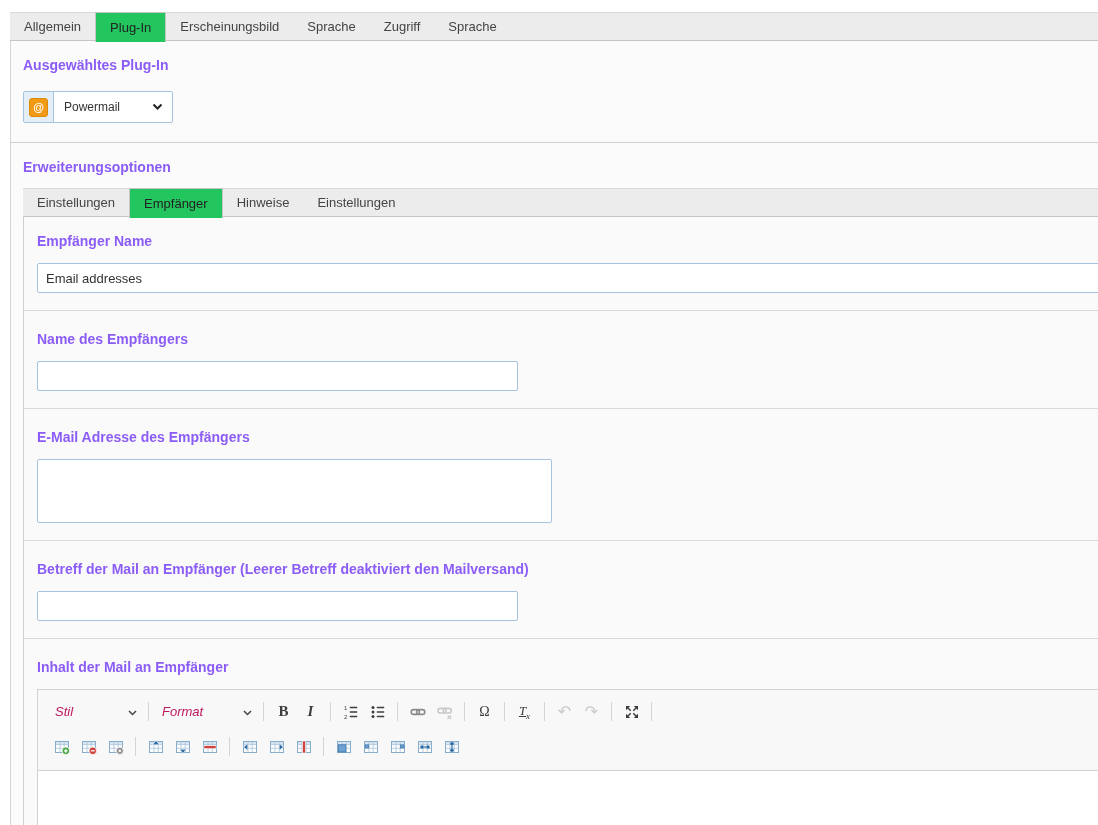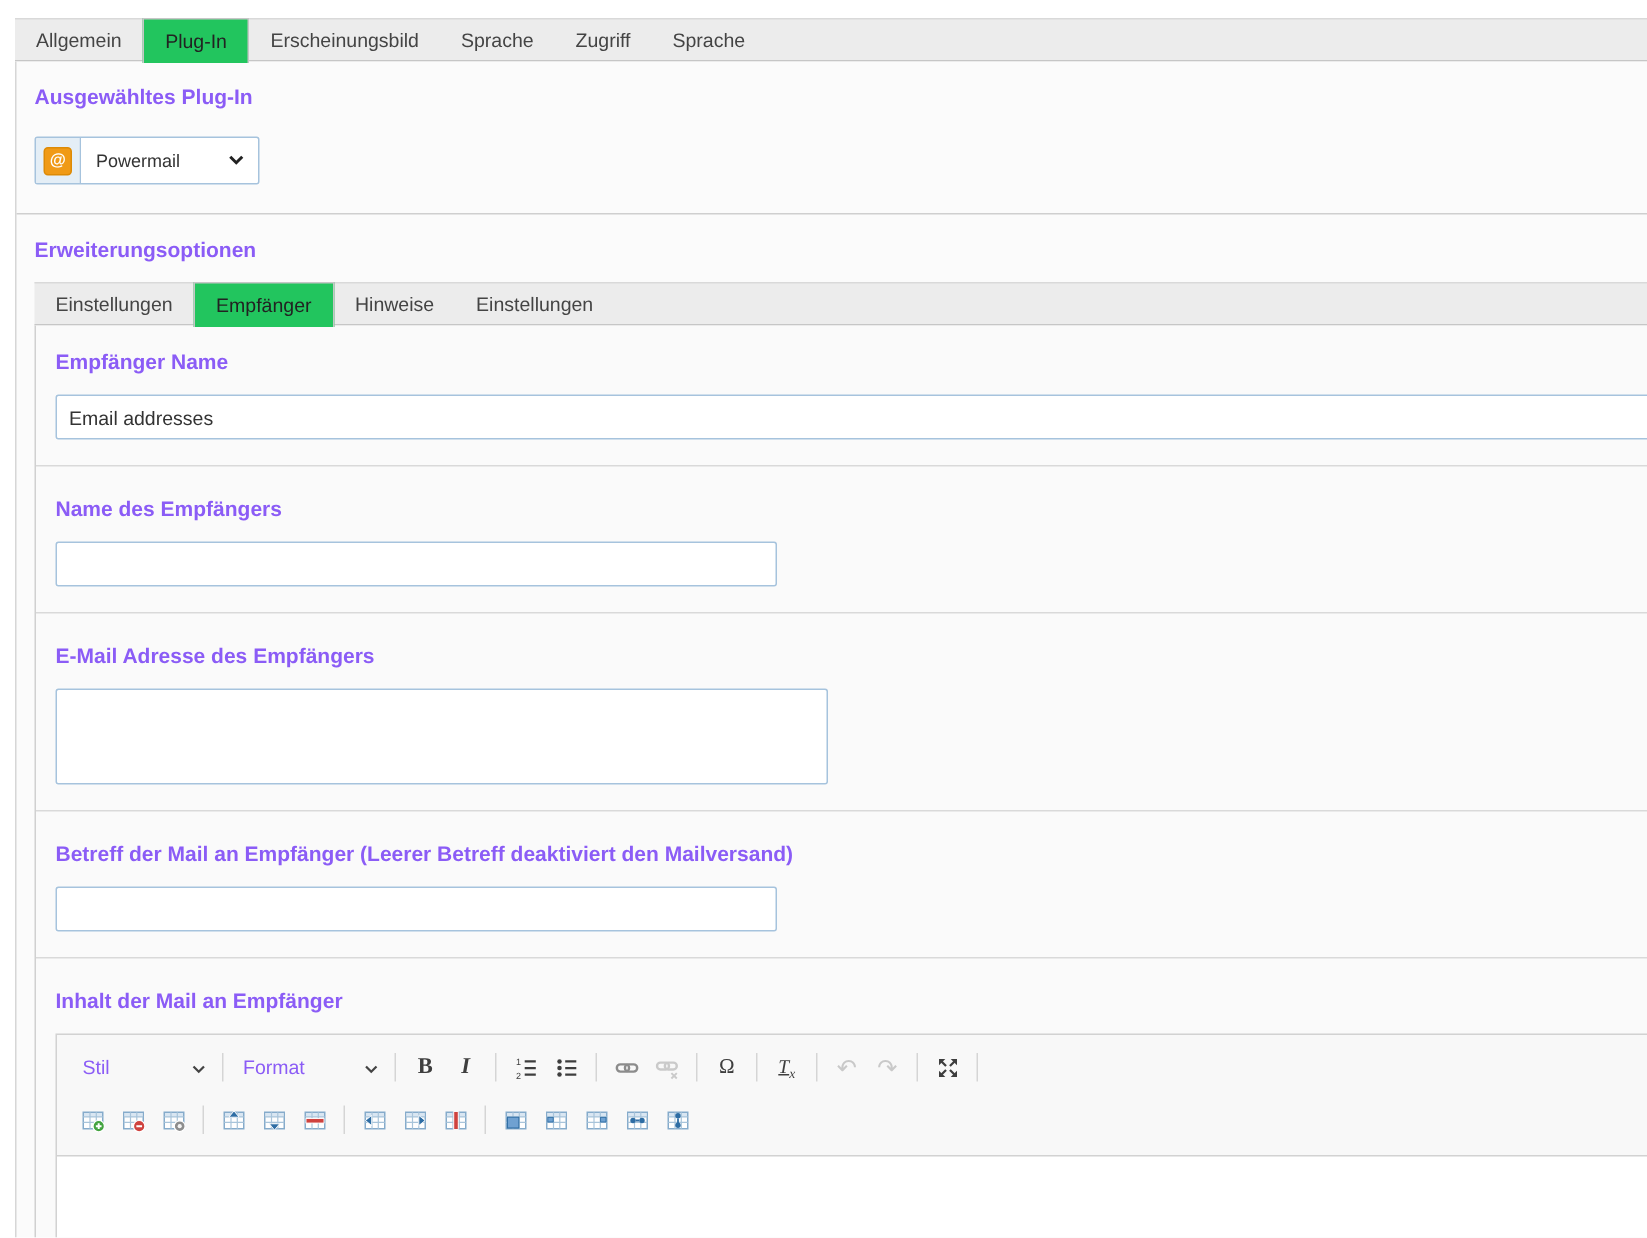--- a/index.html
+++ b/index.html
@@ -44,21 +44,21 @@
   .w-normal{width:481px;}
   .w-full{width:1180px;}
   .txa{width:515px;height:64px;box-sizing:border-box;border:1px solid #a6c3dd;border-radius:2px;background:#fff;
        padding:6px 8px;font-size:13px;color:#333;font-family:"Liberation Sans",sans-serif;resize:none;display:block;}
 
   
   .rte{width:1145px;margin-top:13px;border:1px solid #d2d2d2;background:#f8f8f8;box-sizing:border-box;}
   .rte-toolbar{padding:4px 8px 6px 10px;}
   .rte-row{display:flex;align-items:center;height:35px;}
   .tb-dd{display:inline-flex;align-items:center;justify-content:space-between;height:24px;padding:0 5px 0 7px;
-         color:#8b5cf6;font-size:13px;cursor:pointer;}
+         color:#be185d;font-size:13px;cursor:pointer;font-style:italic;}
   .dd-style{width:82px;} .dd-format{width:90px;}
   .tb-sep{width:1px;height:19px;background:#d5d5d5;margin:0 6px;flex:none;}
   .tb-btn{width:27px;height:24px;display:inline-flex;align-items:center;justify-content:center;cursor:pointer;flex:none;}
   .tb-btn .g{font-family:"Liberation Serif",serif;color:#3e3e3e;}
   .bold-g{font-weight:bold;font-size:15px;}
   .italic-g{font-style:italic;font-size:15px;font-weight:bold;}
   .omega-g{font-family:"DejaVu Sans",sans-serif;font-size:14px;}
   .tx-g{font-style:italic;font-size:13px;}
   .tx-g sub{font-size:9px;}
   .arrow-g{font-family:"DejaVu Sans",sans-serif;font-size:16px;color:#a2a2a2;line-height:1;}

